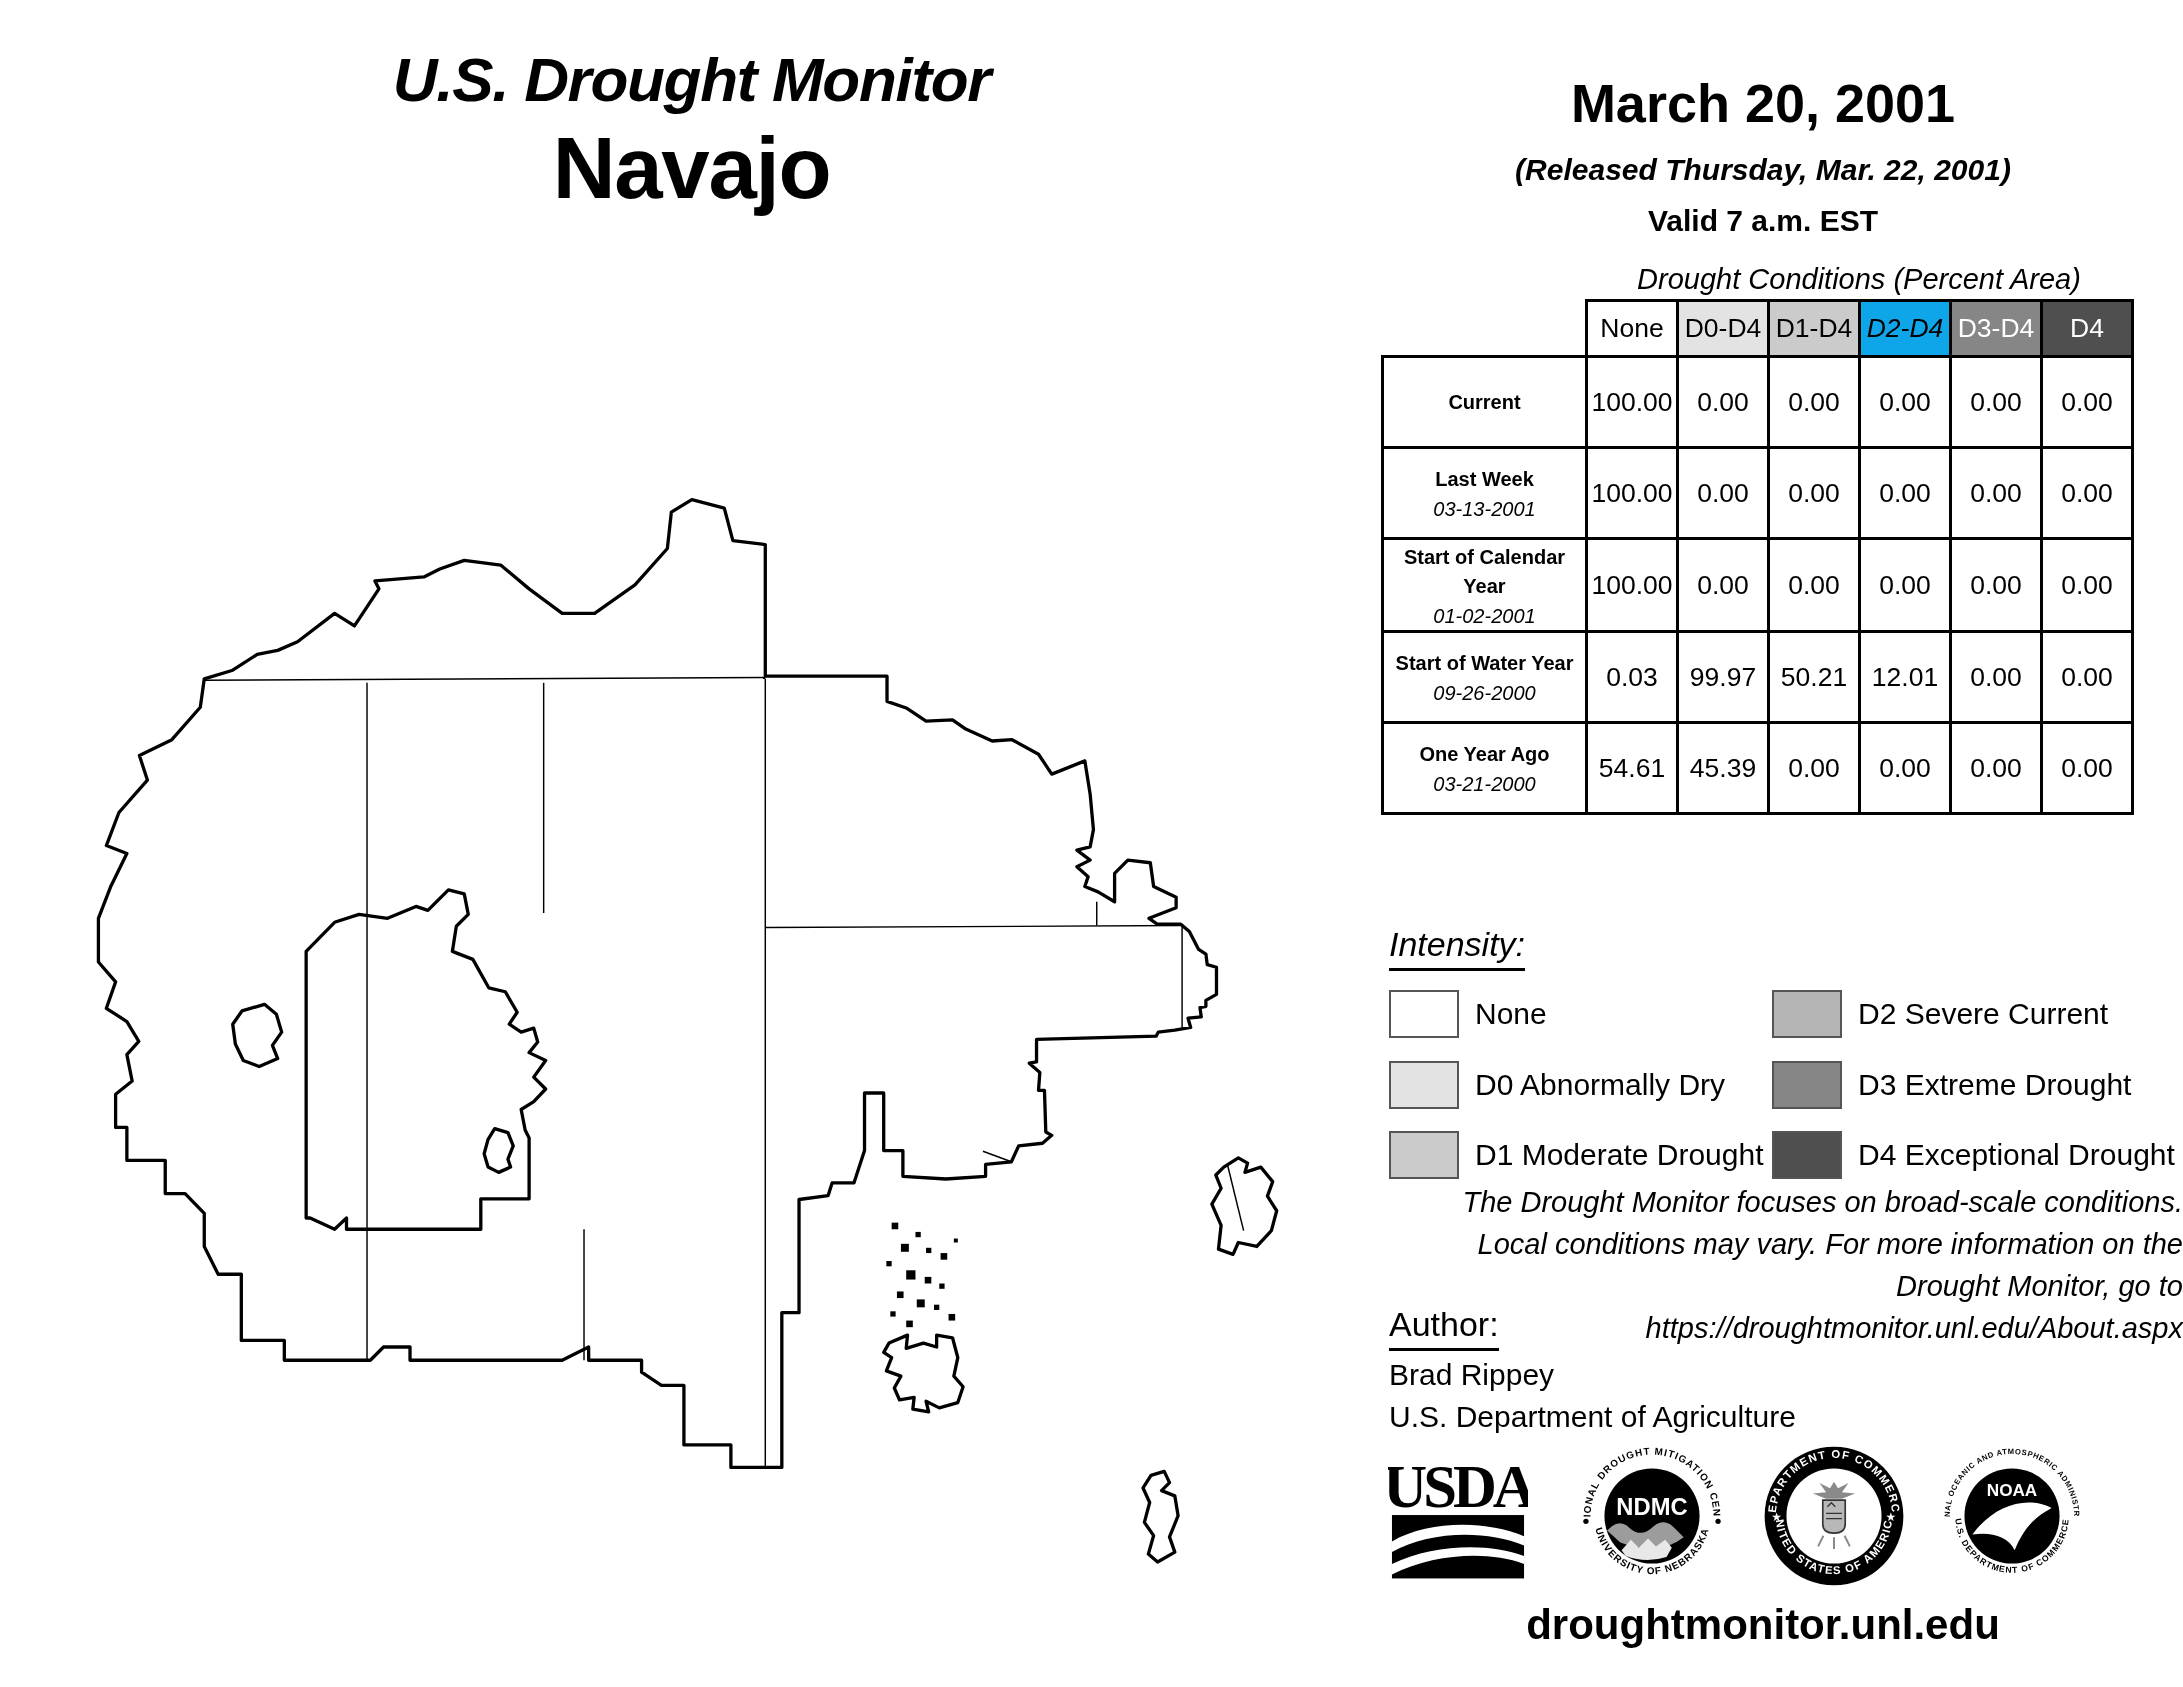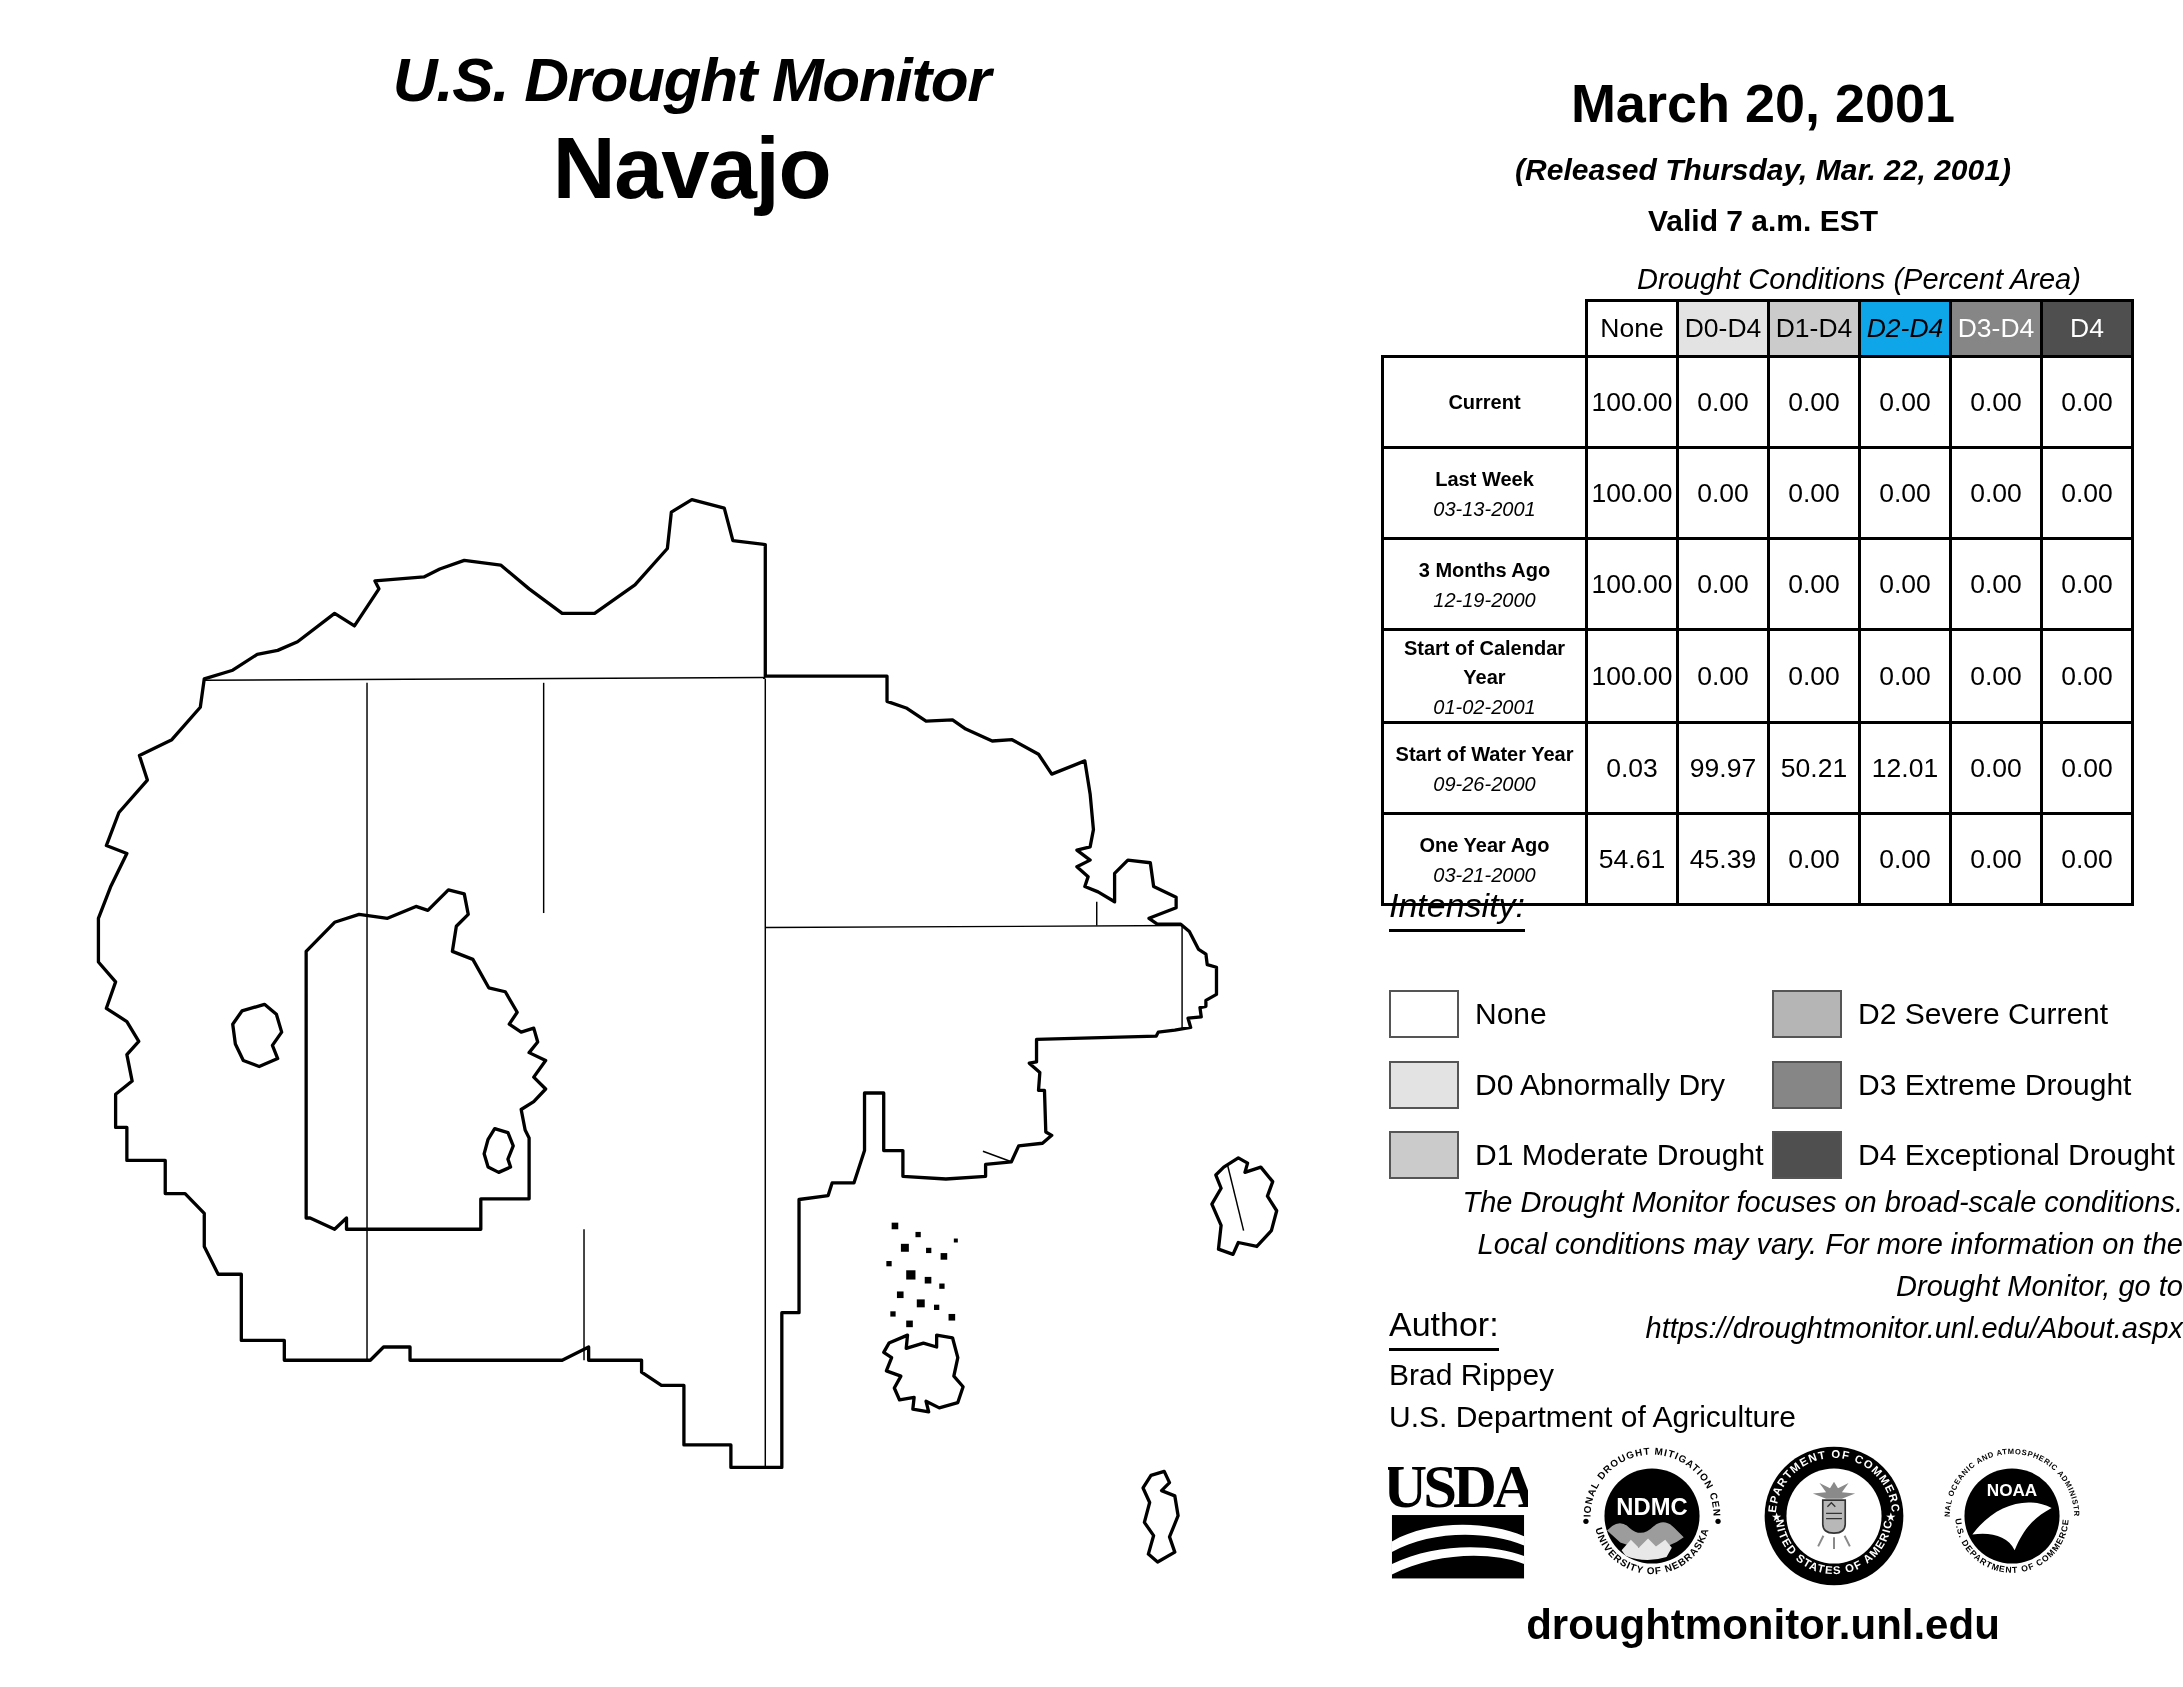--- a/index.html
+++ b/index.html
@@ -31,21 +31,21 @@
   table.dm .corner { border:none; background:#fff; }
   table.dm .hdr th { height:56px; font-weight:normal; font-size:26.5px; }
   table.dm .hdr th { width:91px; }
   table.dm .hdr th.corner { width:204px; }
   table.dm td.val { width:91px; height:91px; font-size:26.5px; font-weight:normal; }
   table.dm th.rowlab { width:204px; height:91px; padding:2.6px 6.6px; }
   .rlab  { font-size:20px; font-weight:bold; line-height:29px; }
   .rdate { font-size:20px; font-weight:normal; font-style:italic; margin-top:4px; }
 
   
-  .legend-title { left:1389px; top:886px; font-size:34px; font-style:italic; }
+  .legend-title { left:1389px; top:925px; font-size:34px; font-style:italic; }
   .legend-title span { border-bottom:3.3px solid #000; padding-bottom:5.3px; }
   .legend-item { position:absolute; height:48px; }
   .legend-swatch { position:absolute; left:0; top:0; width:70px; height:48px;
     border:2.6px solid #555; }
   .legend-label { position:absolute; left:86px; top:0; height:48px; line-height:48px;
     font-size:30px; white-space:nowrap; }
 
   
   .disclaimer { left:1389px; top:1181px; font-size:29px; font-style:italic; line-height:42px;text-align:right; }
   .author-title { left:1389px; top:1305px; font-size:34px; }
@@ -187,32 +187,20 @@
       </th>
       <td class="val">100.00</td>
       <td class="val">0.00</td>
       <td class="val">0.00</td>
       <td class="val">0.00</td>
       <td class="val">0.00</td>
       <td class="val">0.00</td>
     </tr>
     <tr>
       <th class="rowlab">
-        <div class="rlab">3 Months Ago</div>
-        <div class="rdate">12-19-2000</div>
-      </th>
-      <td class="val">100.00</td>
-      <td class="val">0.00</td>
-      <td class="val">0.00</td>
-      <td class="val">0.00</td>
-      <td class="val">0.00</td>
-      <td class="val">0.00</td>
-    </tr>
-    <tr>
-      <th class="rowlab">
         <div class="rlab">Start of Calendar Year</div>
         <div class="rdate">01-02-2001</div>
       </th>
       <td class="val">100.00</td>
       <td class="val">0.00</td>
       <td class="val">0.00</td>
       <td class="val">0.00</td>
       <td class="val">0.00</td>
       <td class="val">0.00</td>
     </tr>

